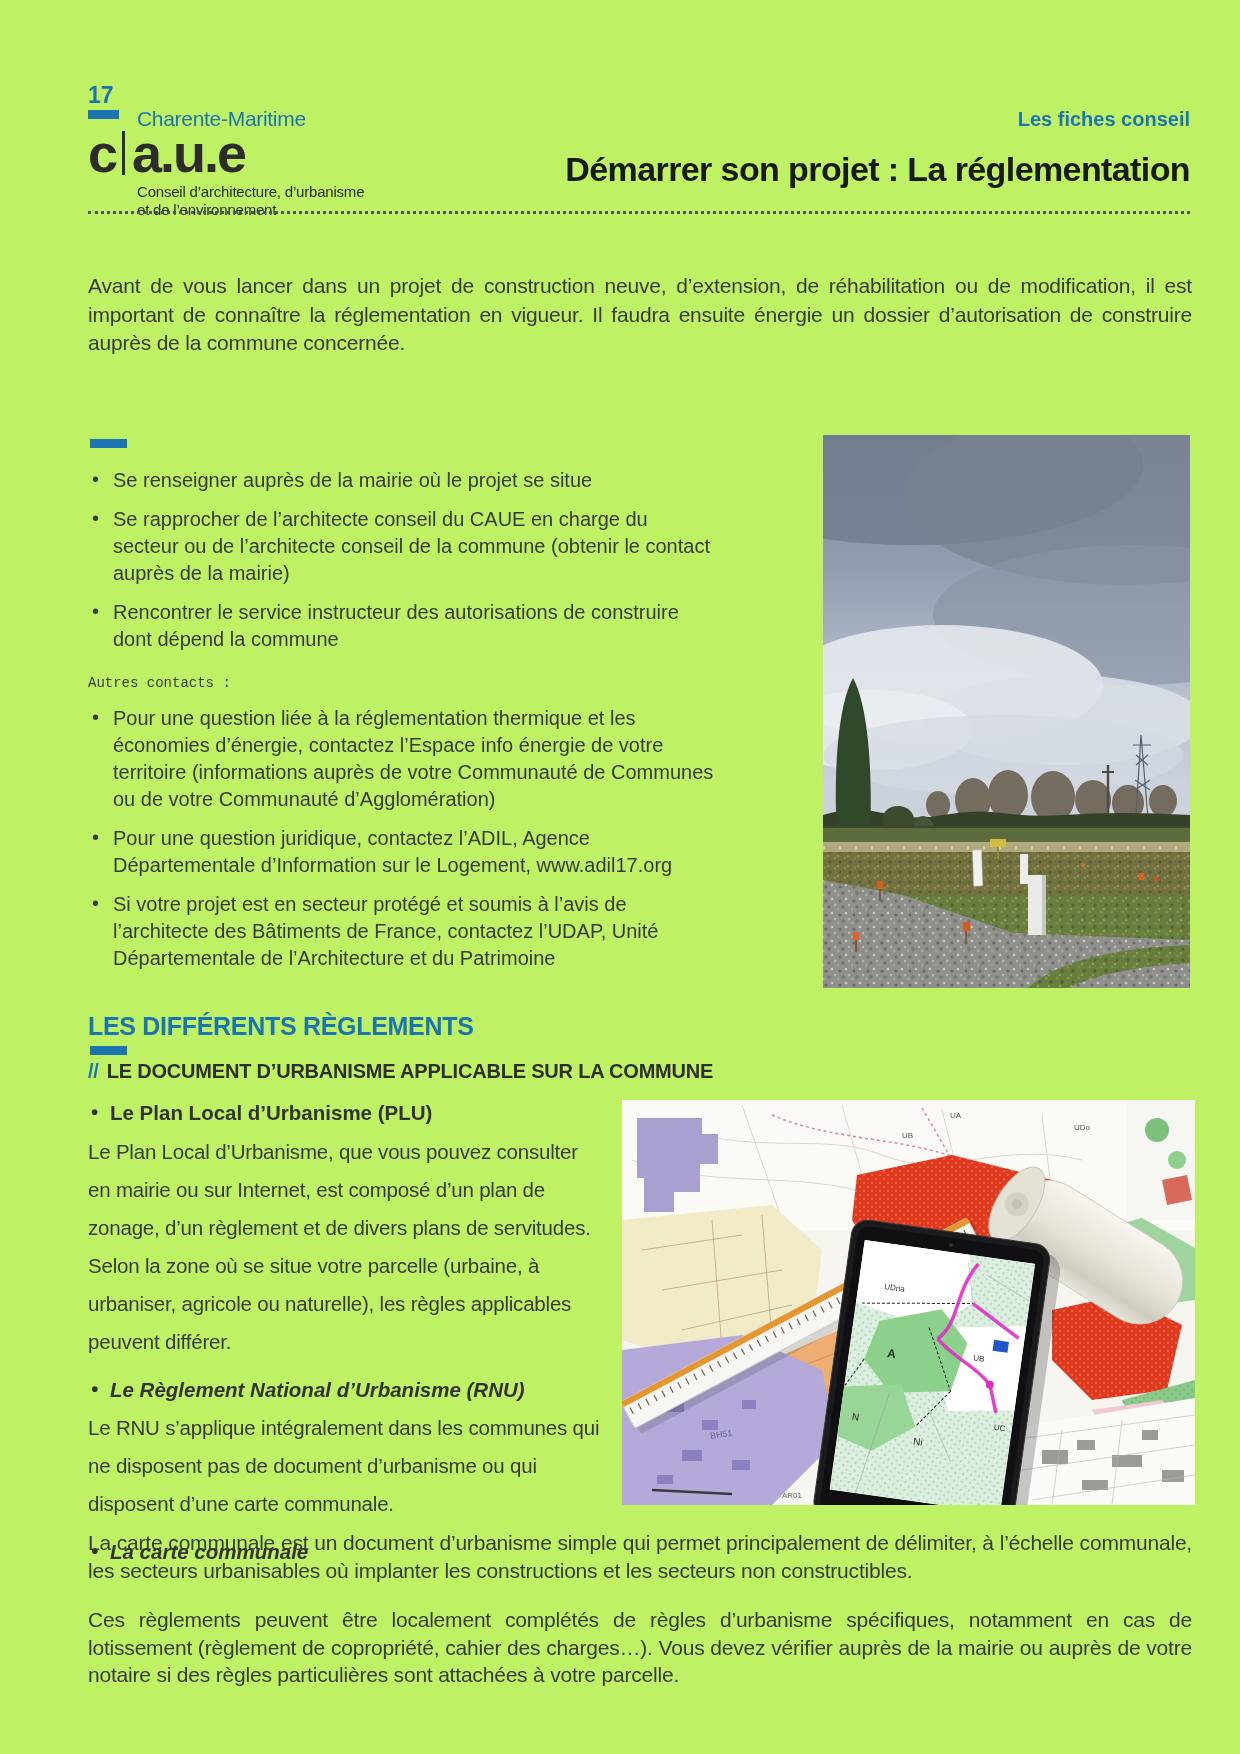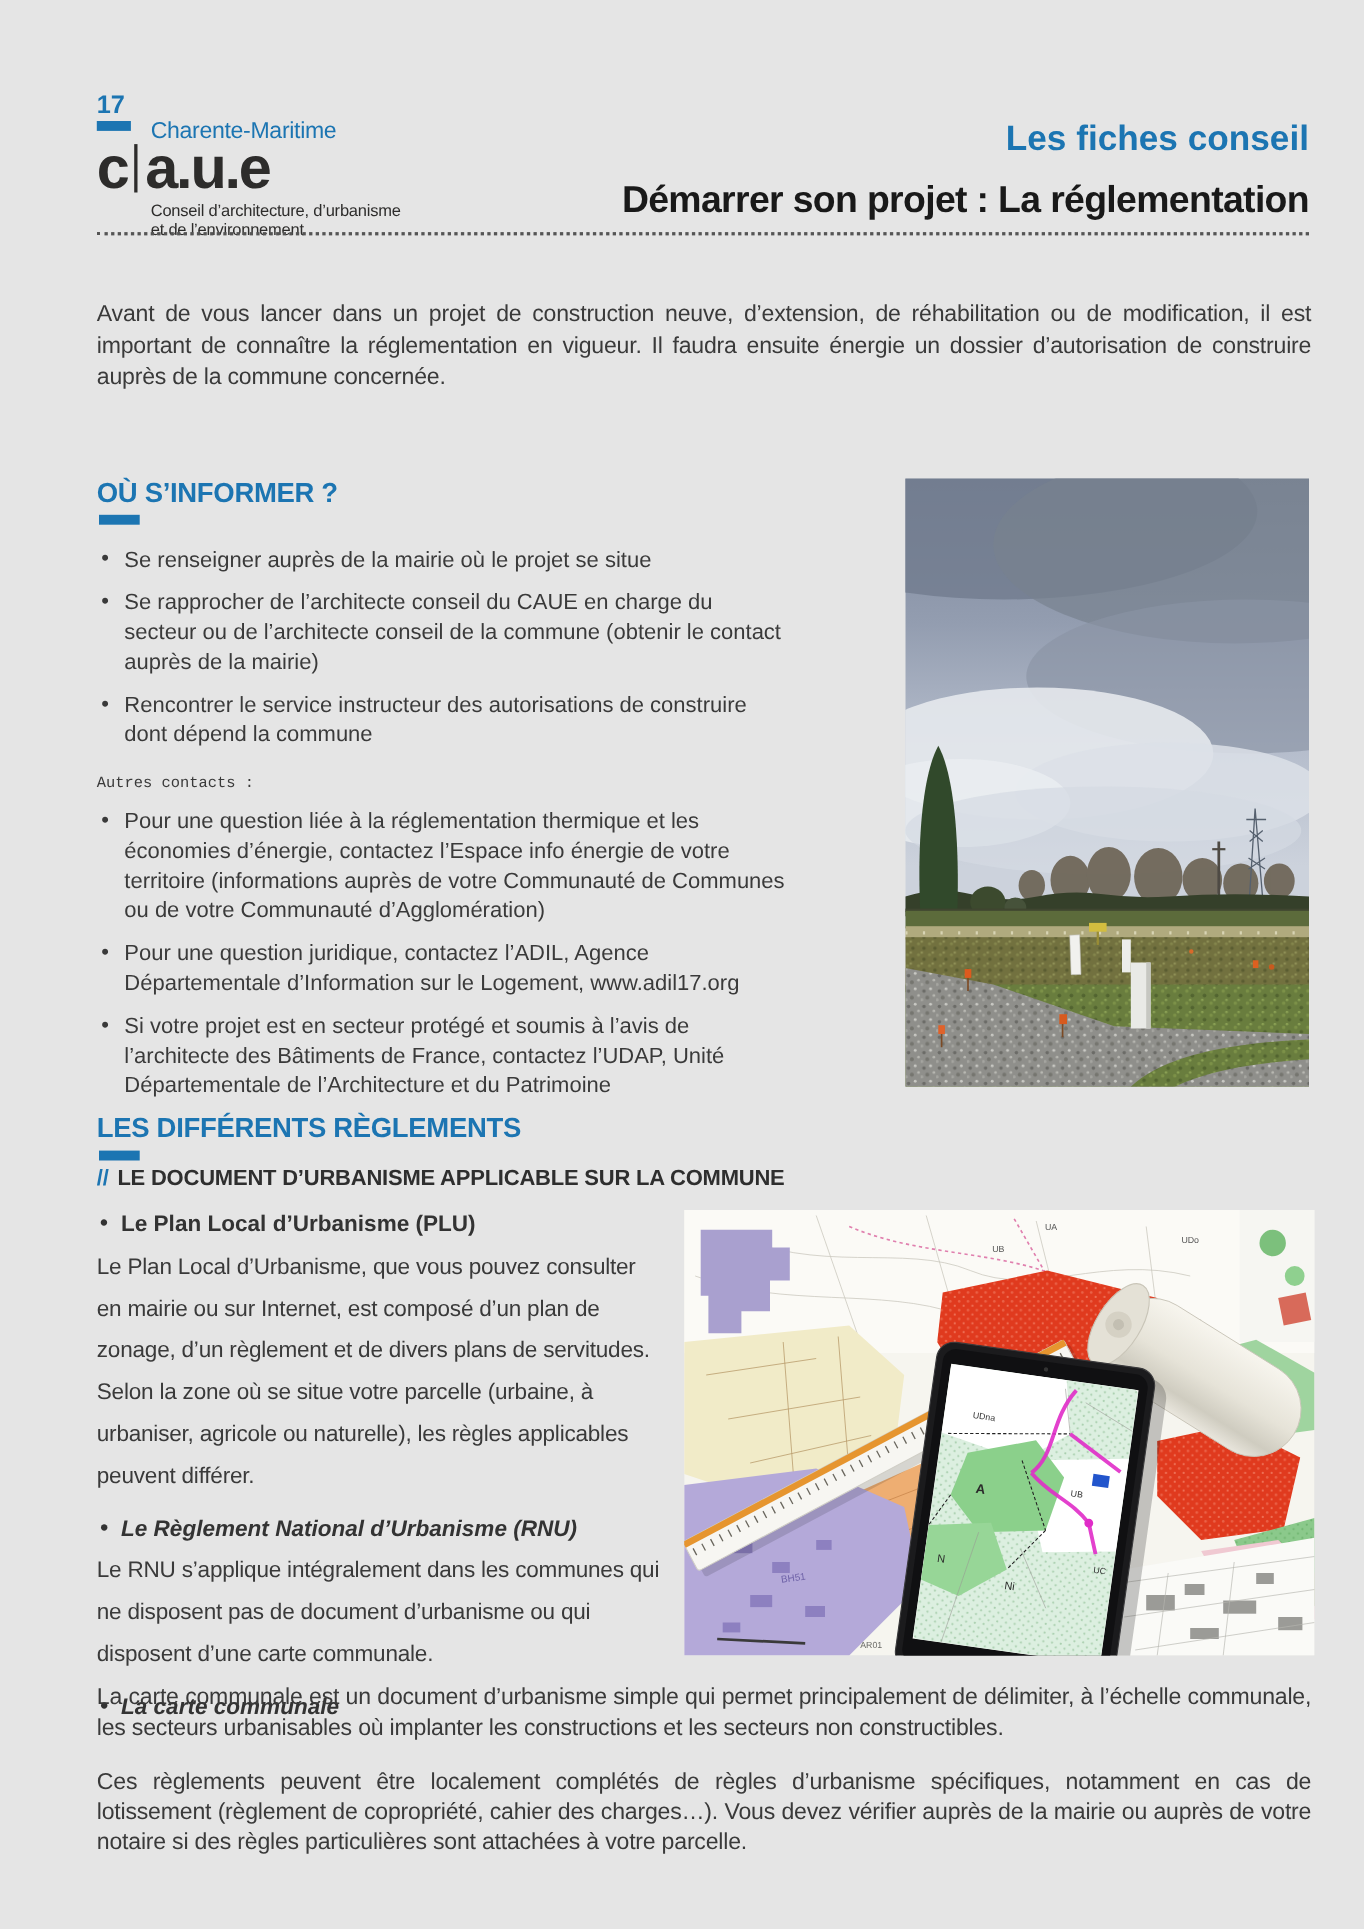--- a/index.html
+++ b/index.html
@@ -1,30 +1,30 @@
 <!DOCTYPE html>
 <html lang="fr"><head>
 <meta charset="utf-8">
 <style>
   html,body { margin:0; padding:0; background:#ffffff; }
   .page {
-    position:relative; width:1240px; height:1754px; background:#e5e5e5;
+    position:relative; width:1240px; height:1754px; background:#bef264;
     font-family:"Liberation Sans", sans-serif; color:#3a3a3a; overflow:hidden;
   }
   
   .logo { position:absolute; left:88px; top:84px; width:330px; }
   .dept { color:#1c75b2; font-weight:700; font-size:23px; line-height:1; }
   .dept-bar { width:31px; height:9px; background:#1c75b2; margin-top:3px; }
   .region { position:absolute; left:49px; top:23px; color:#1c75b2; font-weight:400; font-size:21px; letter-spacing:-0.3px; }
   .acronym { display:flex; align-items:center; margin-top:7px; font-size:54px; font-weight:700; color:#2d2c2b; letter-spacing:-2px; line-height:1; }
   .acronym .vbar { width:3px; height:44px; background:#2d2c2b; margin:0 7px 0 6px; }
   .desc { margin-left:49px; margin-top:3px; font-size:15px; line-height:1.18; color:#2d2c2b; letter-spacing:-0.2px; }
   
   .header-right { position:absolute; top:108px; right:50px; text-align:right; }
-  .collection { color:#1c75b2; font-size:32px; font-weight:700; line-height:1.1; }
+  .collection { color:#1c75b2; font-size:20px; font-weight:700; line-height:1.1; }
   .page-title { color:#191919; font-size:34px; font-weight:700; line-height:1.12; margin-top:20px; letter-spacing:-0.6px; }
   
   .dotline { position:absolute; left:88px; right:50px; top:211px; border-top:3px dotted #555555; height:0; }
   
   .intro { position:absolute; left:88px; top:251px; width:1104px; font-size:21px; line-height:1.36; text-align:justify; letter-spacing:-0.2px; color:#3a3a3a; }
   .sec-title { color:#1c75b2; font-size:25px; font-weight:700; letter-spacing:-0.3px; }
   .sec-bar { width:37px; height:9px; background:#1c75b2; margin-top:5px; margin-left:2px; }
   #sec1 { position:absolute; left:88px; top:434px; width:630px; }
   .bullets { margin:19px 0 0 0; padding:0; list-style:none; }
   .bullets li { position:relative; padding-left:25px; margin-bottom:12px; font-size:20px; line-height:1.35; color:#3a3a3a; }
@@ -72,21 +72,20 @@
   <div class="header-right">
     <div class="collection">Les fiches conseil</div>
     <div class="page-title">Démarrer son projet : La réglementation</div>
   </div>
 
   <div class="dotline"></div>
 
   <p class="intro">Avant de vous lancer dans un projet de construction neuve, d’extension, de réhabilitation ou de modification, il est important de connaître la réglementation en vigueur. Il faudra ensuite énergie un dossier d’autorisation de construire auprès de la commune concernée.</p>
 
   <div id="sec1">
-    <div class="sec-title">OÙ S’INFORMER ?</div>
     <div class="sec-bar"></div>
     <ul class="bullets">
       <li>Se renseigner auprès de la mairie où le projet se situe</li>
       <li>Se rapprocher de l’architecte conseil du CAUE en charge du secteur ou de l’architecte conseil de la commune (obtenir le contact auprès de la mairie)</li>
       <li>Rencontrer le service instructeur des autorisations de construire dont dépend la commune</li>
     </ul>
     <div class="autres">Autres contacts :</div>
     <ul class="bullets" style="margin-top:0;">
       <li>Pour une question liée à la réglementation thermique et les économies d’énergie, contactez l’Espace info énergie de votre territoire (informations auprès de votre Communauté de Communes ou de votre Communauté d’Agglomération)</li>
       <li>Pour une question juridique, contactez l’ADIL, Agence Départementale d’Information sur le Logement, www.adil17.org</li>

